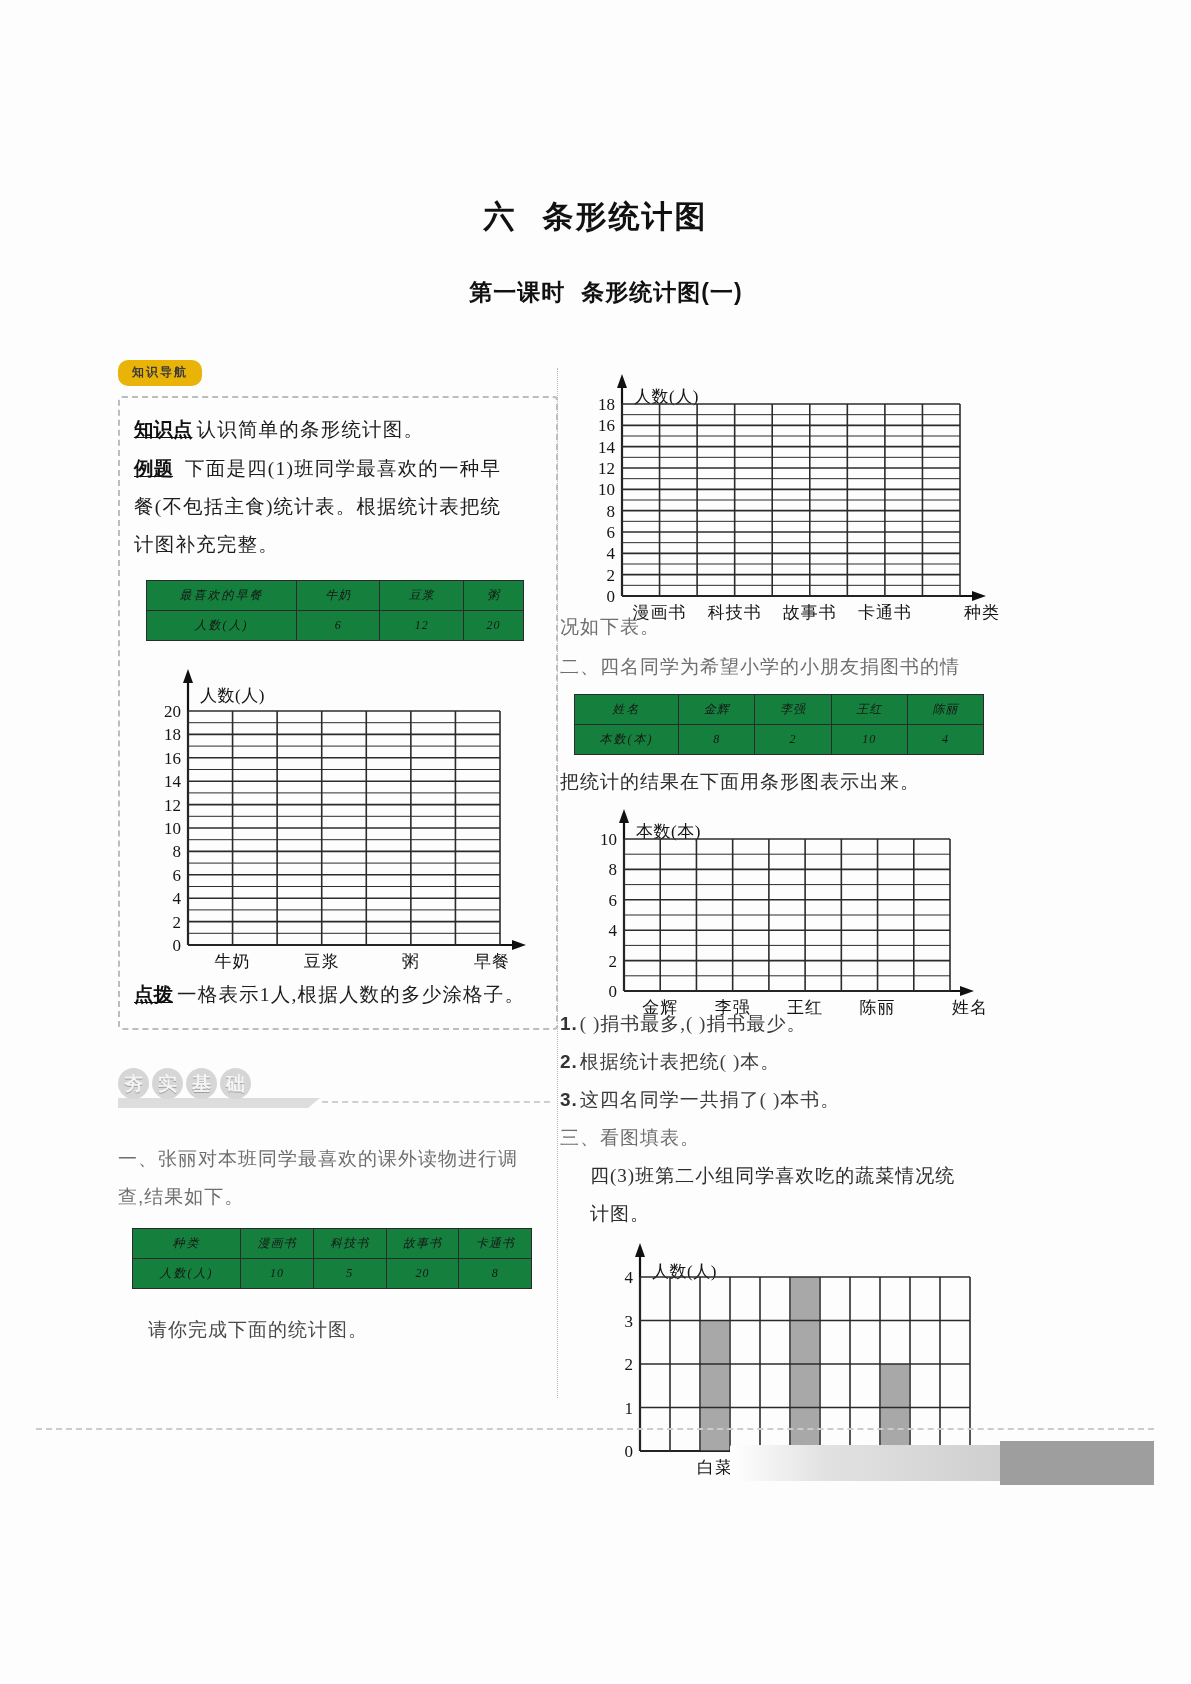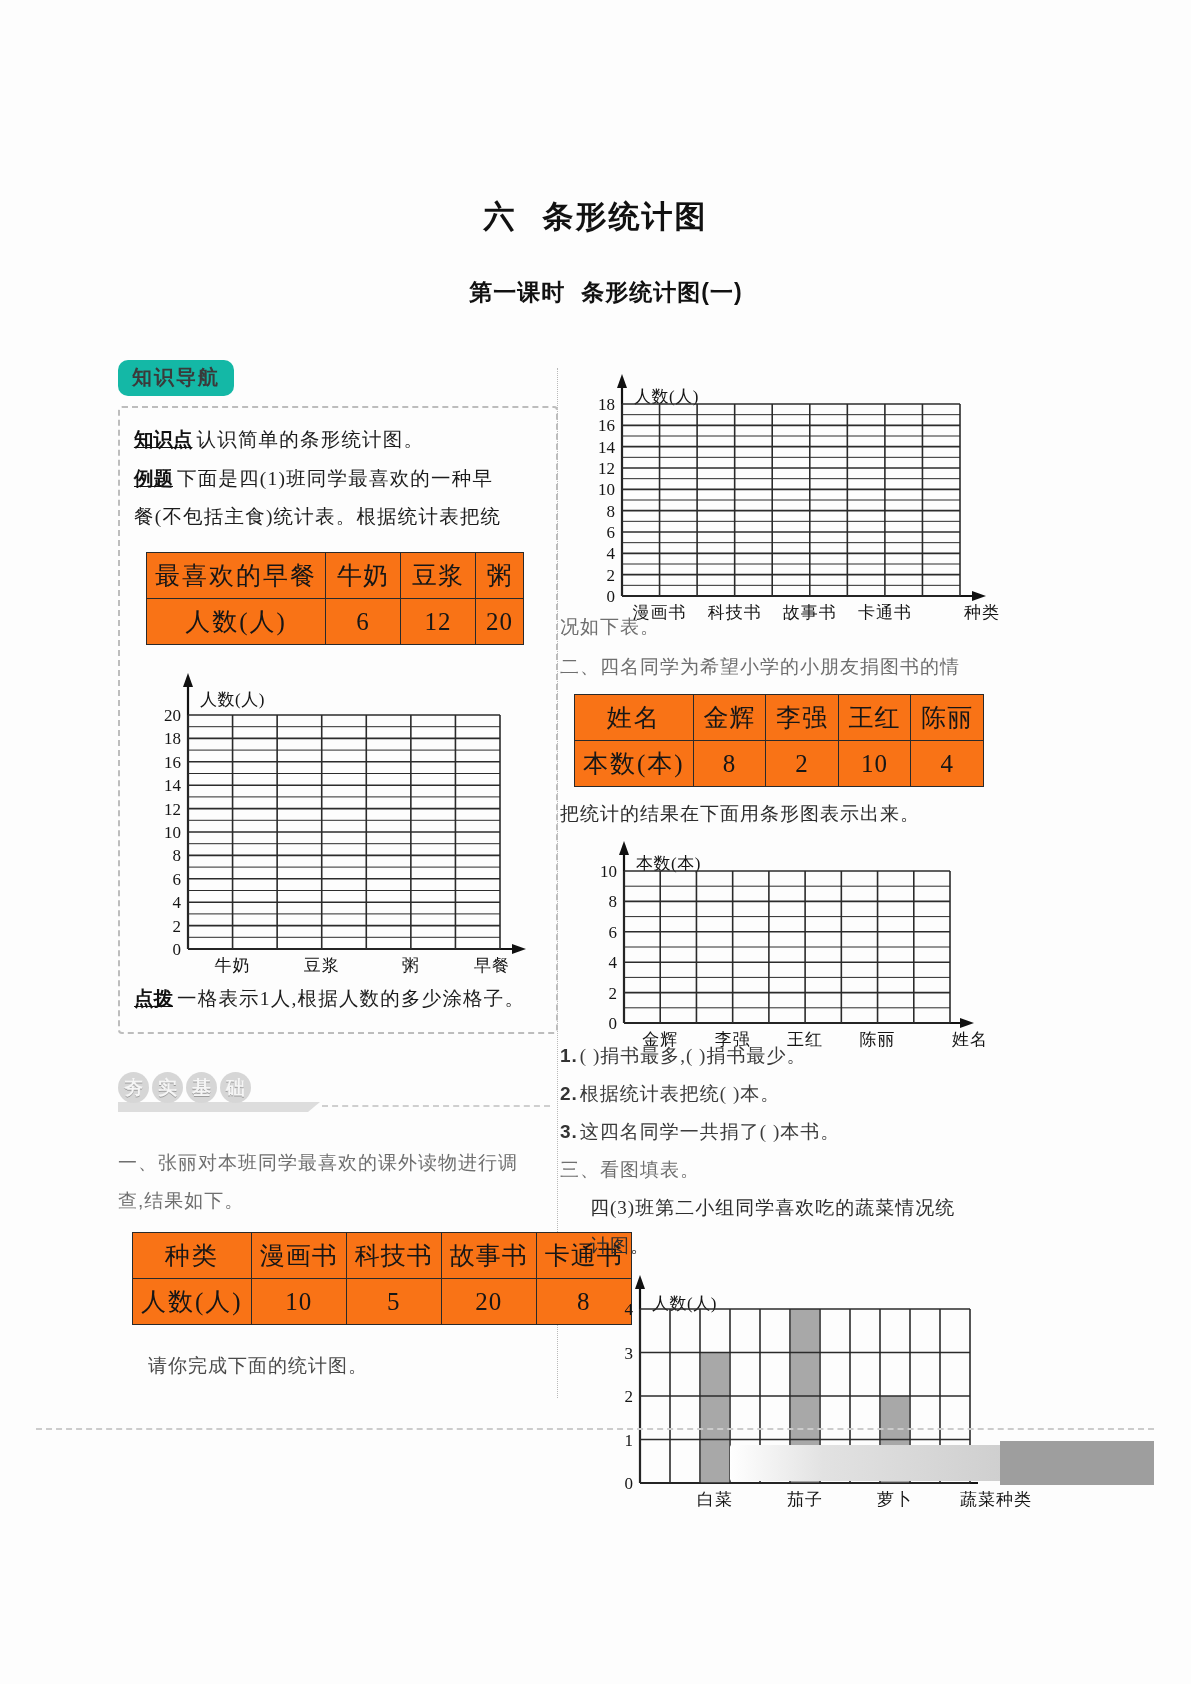--- a/index.html
+++ b/index.html
@@ -40,24 +40,24 @@
   .col-right { position: absolute; left: 560px; top: 360px; width: 470px; }
   .divider {
     position: absolute; left: 557px; top: 368px;
     width: 0; height: 1030px;
     border-left: 1px dotted #b9b9b9;
   }
 
   
   .badge-nav {
     display: inline-block;
-    background: #14b8a6;
+    background: #eab308;
     color: #3a3a3a;
     font-family: "Liberation Sans", "DejaVu Sans", sans-serif;
-    font-weight: bold; font-size: 20px;
+    font-weight: bold; font-size: 12px;
     padding: 4px 14px 5px 14px;
     border-radius: 10px;
     letter-spacing: 2px;
   }
   .badge-base-wrap {
     position: relative; height: 42px; margin-top: 6px;
   }
   .badge-base {
     position: absolute; left: 0; top: 0;
     display: flex; gap: 3px; align-items: center;
@@ -105,29 +105,30 @@
     font-family: "Liberation Serif", "DejaVu Serif", serif;
   }
   .lbl {
     font-family: "Liberation Sans", "DejaVu Sans", sans-serif;
     font-weight: bold;
     text-decoration: underline;
     letter-spacing: 0;
     margin-right: 4px;
     color: #111;
   }
-  .lbl-tight { margin-right: 4px; }
+  .lbl-tight { margin-right: 12px; }
 
   
   table.dt {
     border-collapse: collapse;
     font-family: "Liberation Serif", "DejaVu Serif", serif;
-    font-size: 25px;
+    font-size: 12px;
     color: #161616;
-    background: #f97316;
+    background: #15803d;
+    font-style: italic;
   }
   table.dt td {
     border: 1px solid #2a2a2a;
     text-align: center;
     padding: 6px 8px;
     white-space: nowrap;
     letter-spacing: 1px;
   }
   table.dt tr td:first-child { letter-spacing: 2px; }
   table.t1 { width: 378px; margin: 16px 0 0 12px; }
@@ -218,20 +219,21 @@
     <div class="badge-nav">知识导航</div>
 
     <div class="kbox">
       <div class="kline">
         <span class="lbl">知识点</span><span>认识简单的条形统计图。</span>
       </div>
       <div class="kline">
         <span class="lbl lbl-tight">例题</span><span>下面是四(1)班同学最喜欢的一种早</span>
       </div>
       <div class="kline">餐(不包括主食)统计表。根据统计表把统</div>
+      <div class="kline">计图补充完整。</div>
 
       <table class="dt t1">
         <tbody>
             <tr>
           <td>最喜欢的早餐</td>
           <td>牛奶</td>
           <td>豆浆</td>
           <td>粥</td>
         </tr>
         <tr>

